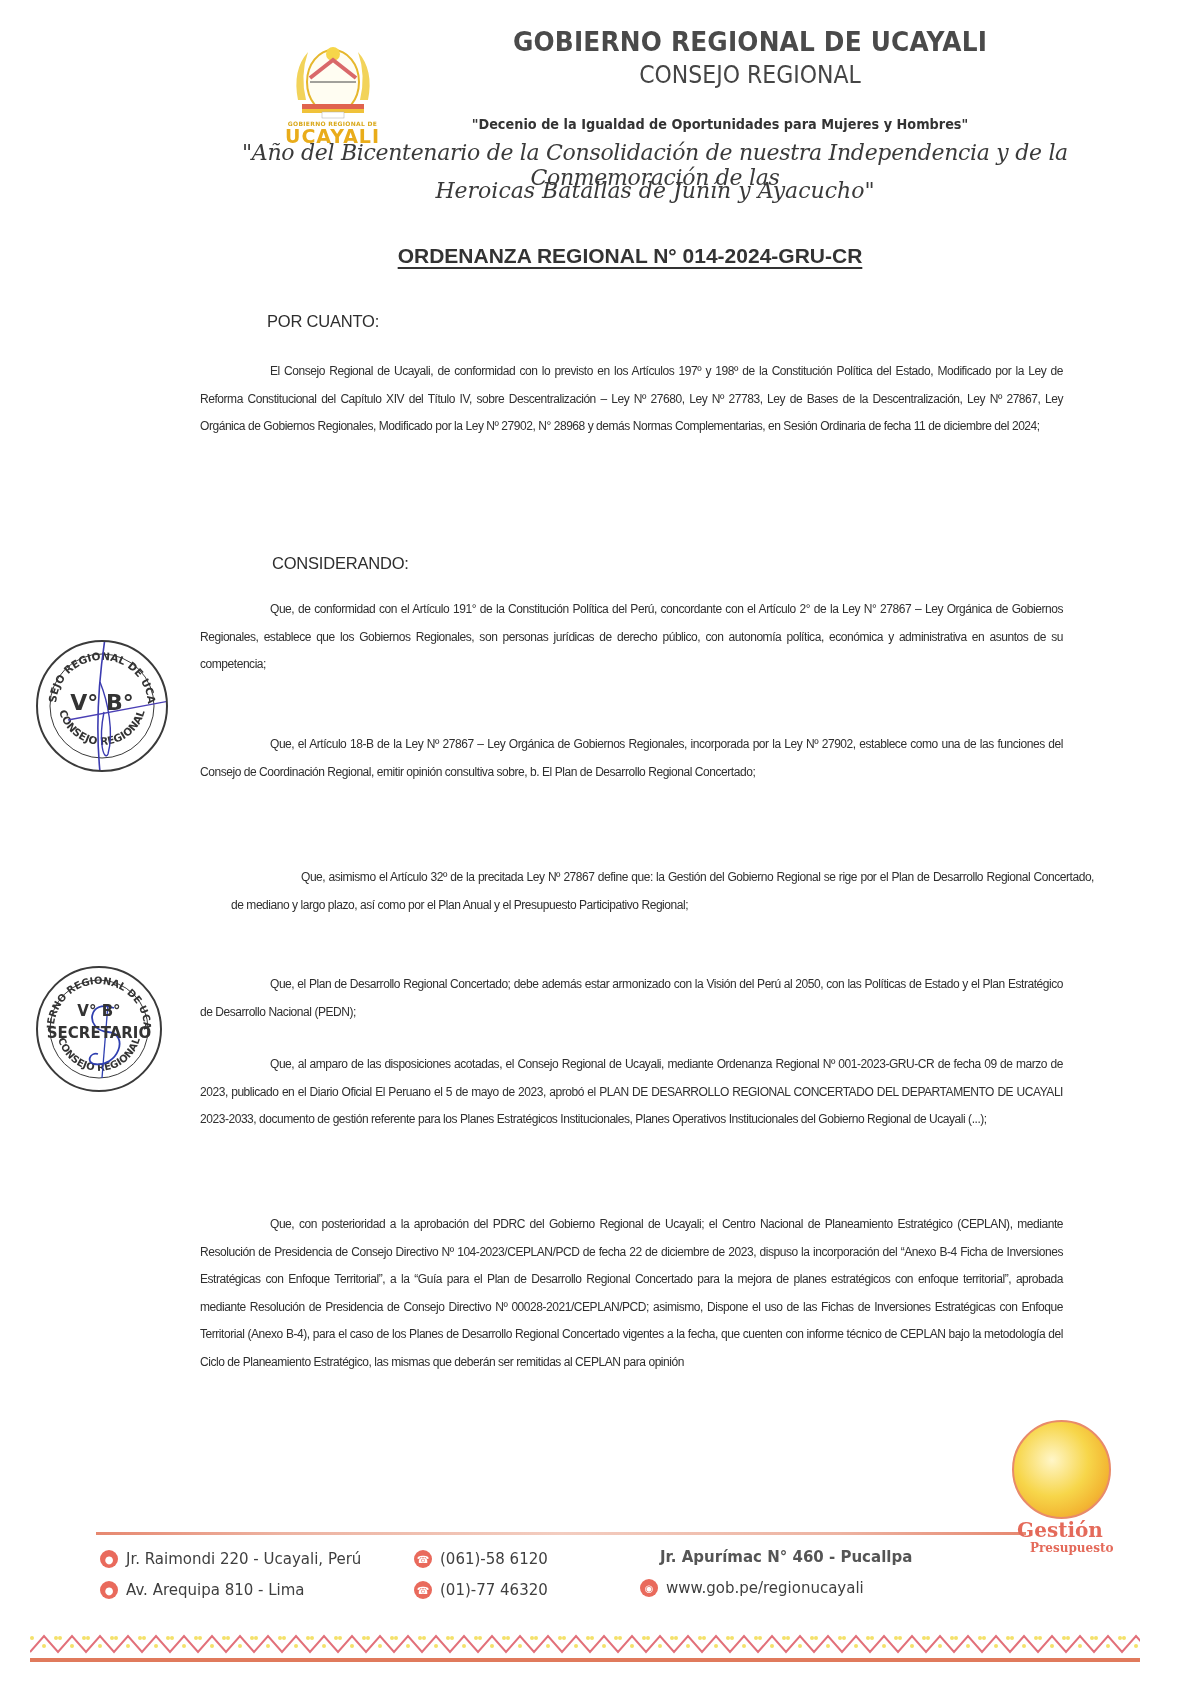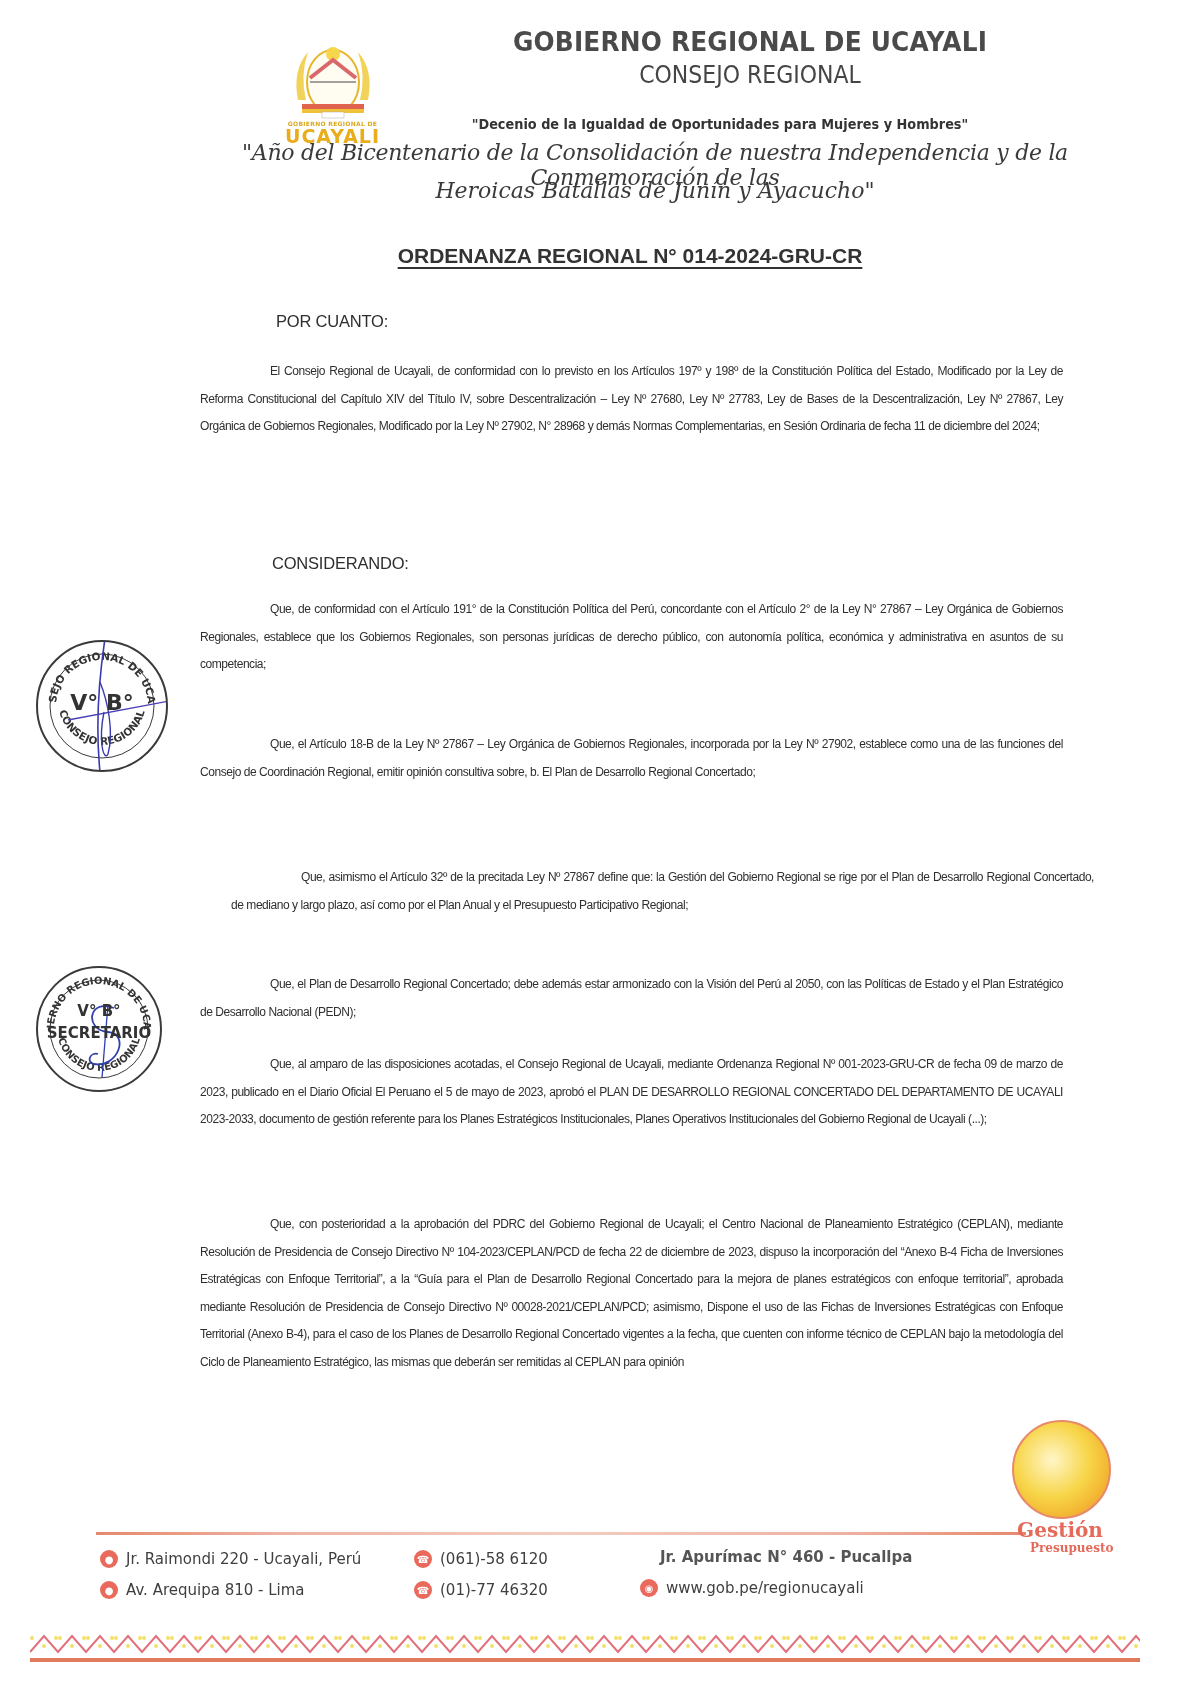--- a/index.html
+++ b/index.html
@@ -62,21 +62,21 @@
 </div>
 
 <div class="hdr-title">GOBIERNO REGIONAL DE UCAYALI</div>
 <div class="hdr-sub">CONSEJO REGIONAL</div>
 <div class="decenio">"Decenio de la Igualdad de Oportunidades para Mujeres y Hombres"</div>
 <div class="year-line1">"Año del Bicentenario de la Consolidación de nuestra Independencia y de la Conmemoración de las</div>
 <div class="year-line2">Heroicas Batallas de Junín y Ayacucho"</div>
 
 <div class="ord-title"><span>ORDENANZA REGIONAL N° 014-2024-GRU-CR</span></div>
 
-<div class="section-head" style="left:276px; top:312px;">POR CUANTO:</div>
+<div class="section-head" style="left:267px; top:312px;">POR CUANTO:</div>
 
 <div class="para" style="top:358px;">El Consejo Regional de Ucayali, de conformidad con lo previsto en los Artículos 197º y 198º de la Constitución Política del Estado, Modificado por la Ley de Reforma Constitucional del Capítulo XIV del Título IV, sobre Descentralización – Ley Nº 27680, Ley Nº 27783, Ley de Bases de la Descentralización, Ley Nº 27867, Ley Orgánica de Gobiernos Regionales, Modificado por la Ley Nº 27902, N° 28968 y demás Normas Complementarias, en Sesión Ordinaria de fecha 11 de diciembre del 2024;</div>
 
 <div class="section-head" style="left:272px; top:554px;">CONSIDERANDO:</div>
 
 <div class="para" style="top:596px;">Que, de conformidad con el Artículo 191° de la Constitución Política del Perú, concordante con el Artículo 2° de la Ley N° 27867 – Ley Orgánica de Gobiernos Regionales, establece que los Gobiernos Regionales, son personas jurídicas de derecho público, con autonomía política, económica y administrativa en asuntos de su competencia;</div>
 <div class="para" style="top:731px;">Que, el Artículo 18-B de la Ley Nº 27867 – Ley Orgánica de Gobiernos Regionales, incorporada por la Ley Nº 27902, establece como una de las funciones del Consejo de Coordinación Regional, emitir opinión consultiva sobre, b. El Plan de Desarrollo Regional Concertado;</div>
 <div class="para" style="top:864px;margin-left:31px;">Que, asimismo el Artículo 32º de la precitada Ley Nº 27867 define que: la Gestión del Gobierno Regional se rige por el Plan de Desarrollo Regional Concertado, de mediano y largo plazo, así como por el Plan Anual y el Presupuesto Participativo Regional;</div>
 <div class="para" style="top:971px;">Que, el Plan de Desarrollo Regional Concertado; debe además estar armonizado con la Visión del Perú al 2050, con las Políticas de Estado y el Plan Estratégico de Desarrollo Nacional (PEDN);</div>
 <div class="para" style="top:1051px;">Que, al amparo de las disposiciones acotadas, el Consejo Regional de Ucayali, mediante Ordenanza Regional Nº 001-2023-GRU-CR de fecha 09 de marzo de 2023, publicado en el Diario Oficial El Peruano el 5 de mayo de 2023, aprobó el PLAN DE DESARROLLO REGIONAL CONCERTADO DEL DEPARTAMENTO DE UCAYALI 2023-2033, documento de gestión referente para los Planes Estratégicos Institucionales, Planes Operativos Institucionales del Gobierno Regional de Ucayali (...);</div>

